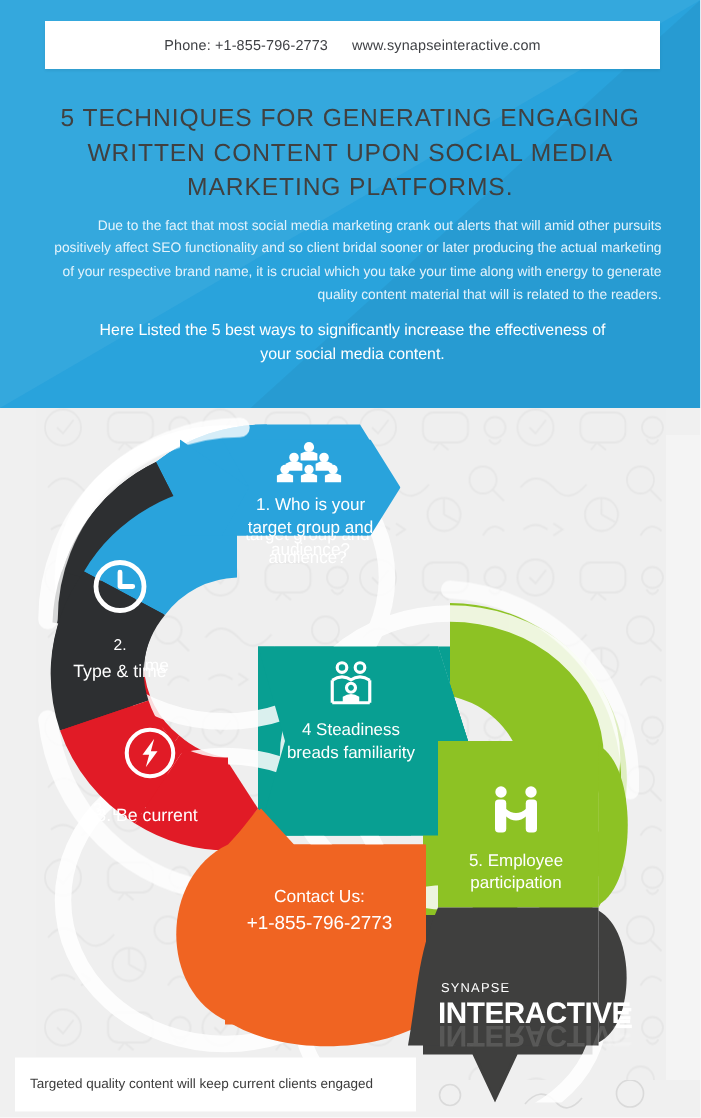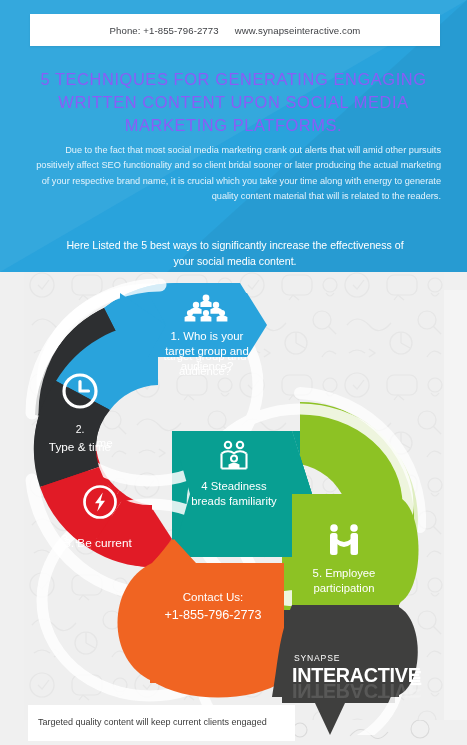--- a/index.html
+++ b/index.html
@@ -56,21 +56,21 @@
     color: #3f4145;
     letter-spacing: 0.1px;
     white-space: nowrap;
   }
 
   .title {
     position: absolute;
     left: 24px; top: 68px;
     width: 419px;
     text-align: center;
-    color: #8b5cf6;
+    color: #404040;
     font-size: 16.4px;
     line-height: 23px;
     letter-spacing: 0.6px;
     font-weight: 400;
     z-index: 4;
   }
   .intro {
     position: absolute;
     left: 26px; top: 143px;
     width: 415px;
@@ -82,21 +82,20 @@
   }
   .sub {
     position: absolute;
     left: 60px; top: 212px;
     width: 350px;
     text-align: center;
     color: #ffffff;
     font-size: 10.6px;
     line-height: 16px;
     z-index: 4;
-    margin-top: 25px;
   }
 
   
   .main-panel {
     position: absolute;
     left: 24px; top: 265px;
     width: 420px; height: 455px;
     background: #efefef;
     overflow: hidden;
   }
@@ -123,21 +122,21 @@
   .diagram {
     position: absolute;
     left: 0; top: 265px;
     width: 467px; height: 470px;
     z-index: 3;
   }
 
   
   .footer-note {
     position: absolute;
-    left: 28px; top: 705px;
+    left: 10px; top: 705px;
     width: 267px; height: 36px;
     background: #ffffff;
     display: flex;
     align-items: center;
     padding: 0 10px;
     z-index: 6;
   }
   .footer-note-text {
     font-size: 9px;
     line-height: 13.5px;

